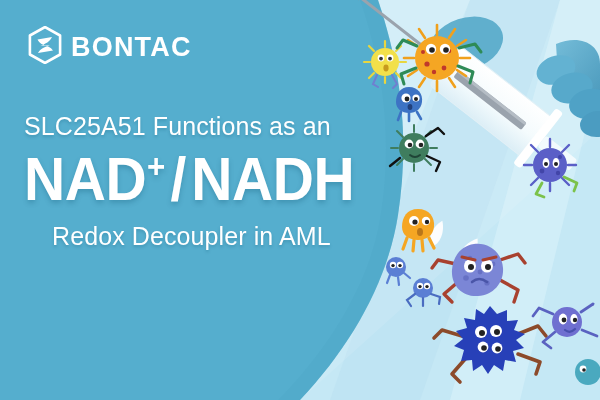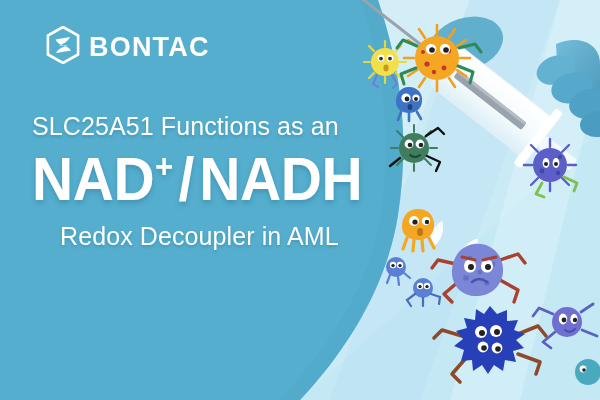--- a/index.html
+++ b/index.html
@@ -20,21 +20,21 @@
     position: absolute;
     top: 0; left: 0;
     width: 600px;
     height: 400px;
   }
   .layer svg { display: block; }
 
   
   #text-block {
     position: absolute;
-    left: 32px;
+    left: 24px;
     top: 112px;
     width: 330px;
     z-index: 40;
   }
   #title-line {
     color: #ffffff;
     font-size: 25px;
     font-weight: 400;
     letter-spacing: 0.1px;
     line-height: 1.15;
@@ -70,21 +70,21 @@
     margin-top: 12px;
     letter-spacing: 0.1px;
     text-shadow: 0 2px 3px rgba(20,90,120,0.28);
     white-space: nowrap;
     margin-left: 28px;
   }
 
   
   #logo {
     position: absolute;
-    left: 46px;
+    left: 28px;
     top: 26px;
     display: flex;
     align-items: center;
     gap: 9px;
     z-index: 40;
   }
   #logo-text {
     color: #ffffff;
     font-size: 27px;
     font-weight: 700;

